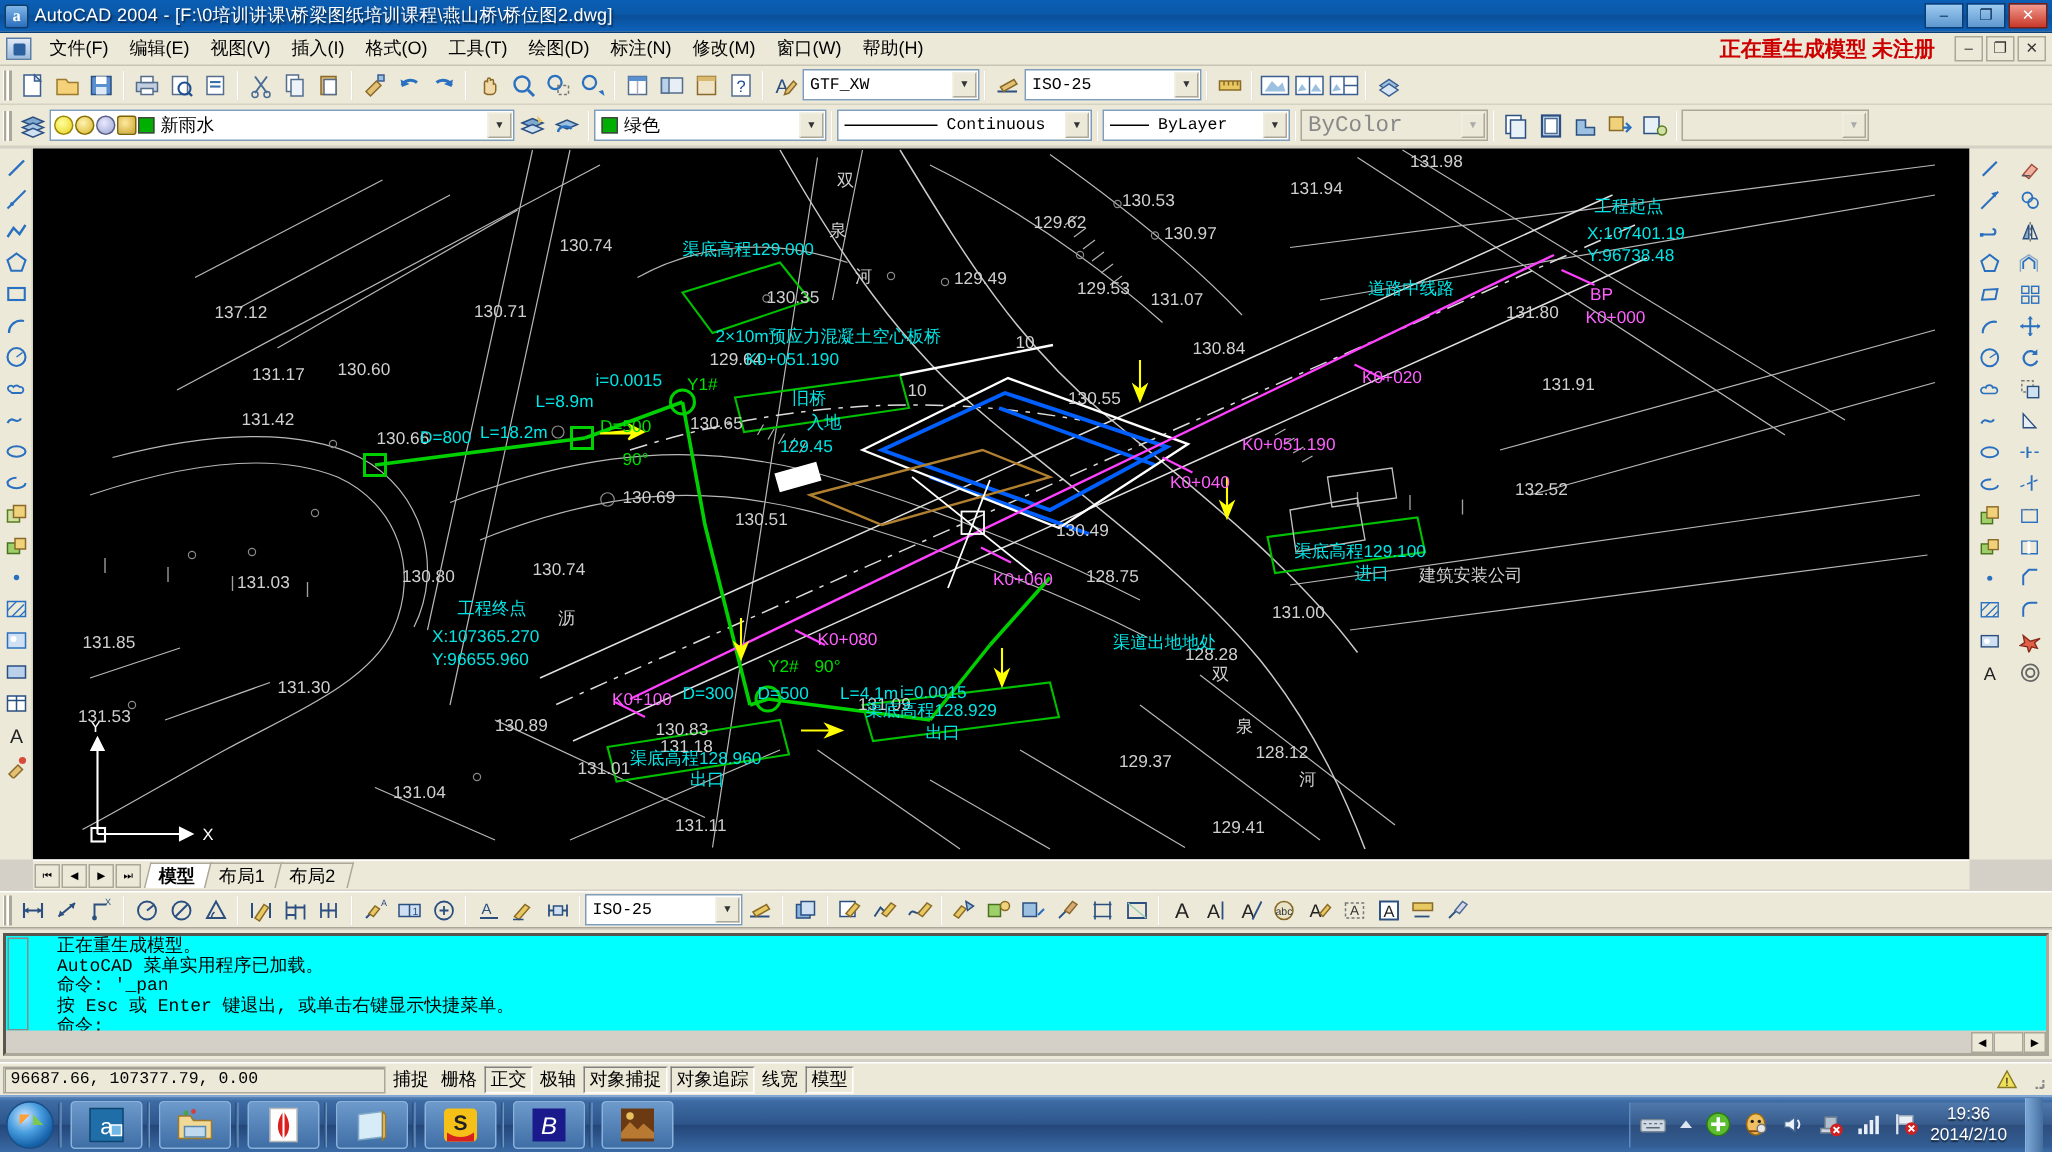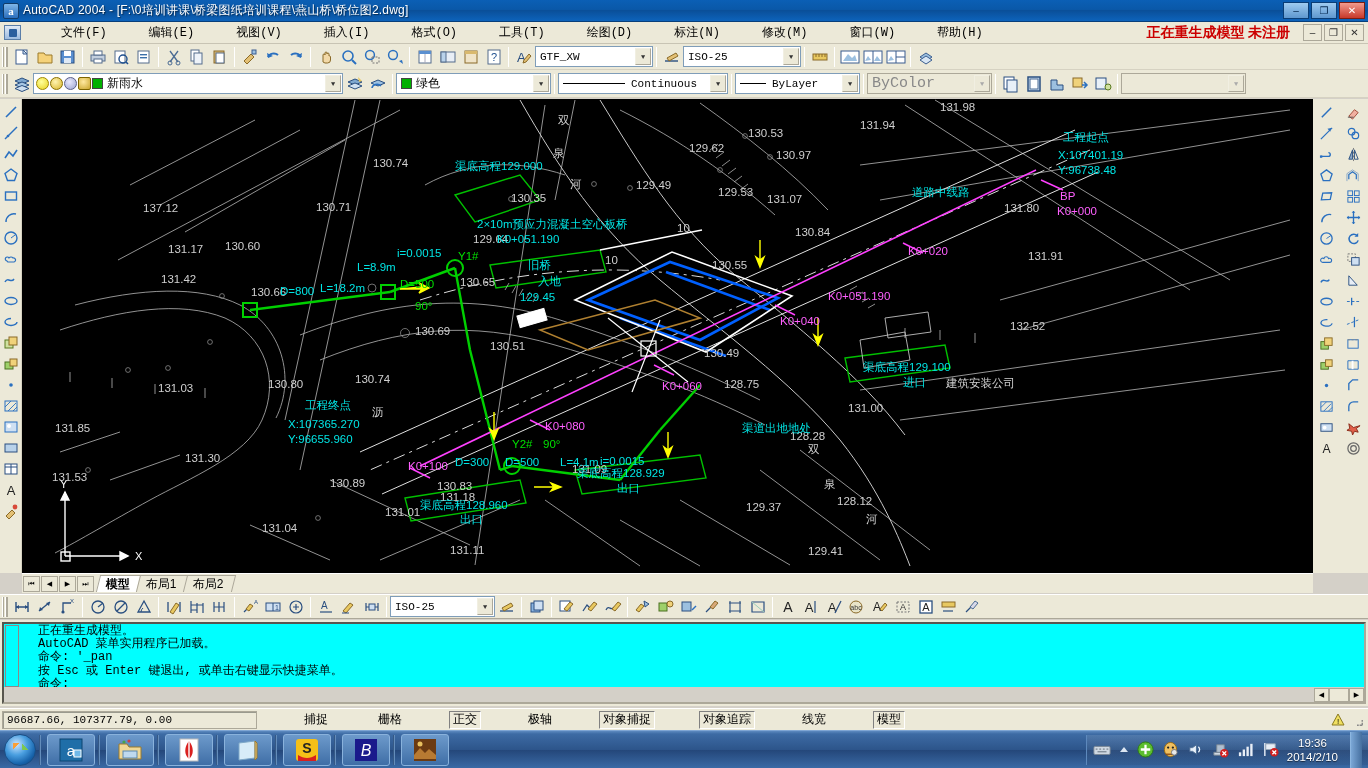--- a/index.html
+++ b/index.html
@@ -49,22 +49,21 @@
     width: 17px; height: 15px; margin: 0 5px 0 4px;
     background: linear-gradient(to bottom,#dfe9f5,#9cbbdf);
     border: 1px solid #5a7ea8; position: relative;
   }
   .menu-app-icon:after {
     content: ""; position: absolute; left: 4px; top: 3px; width: 8px; height: 8px;
     background: #2b5f9e; border-radius: 1px;
   }
   .menu-item {
     font-size: 12px; color: #000; padding: 2px 7px; white-space: nowrap;
-    font-family: Liberation Mono, monospace;
-    margin-left: 28px;
+    font-family: Liberation Sans, sans-serif;
   }
   .rec-text {
     margin-left: auto; margin-right: 78px;
     color: #cc0000; font-size: 14px; font-weight: bold;
     font-family: "Liberation Serif", serif; white-space: nowrap;
   }
   .mdi-btns { position: absolute; right: 4px; top: 2px; display: flex; gap: 2px; }
   .mdi-btn {
     width: 19px; height: 17px; font-size: 10px; line-height: 15px; text-align: center;
     background: #ece9d8; border: 1px solid #aca899; color: #333;
@@ -178,21 +177,20 @@
     background: #d4d0c8; display: flex; align-items: center; justify-content: flex-end;
   }
   .hsb-btn { width: 15px; height: 14px; background: #ece9d8; border: 1px solid #aca899;
              font-size: 7px; display:flex; align-items:center; justify-content:center;}
 
   
   .statusbar {
     position: absolute; left: 0; top: 708px; width: 1368px; height: 22px;
     background: #ece9d8; display: flex; align-items: center;
     border-top: 1px solid #fff;
-    gap: 42px;
   }
   .coords {
     width: 255px; height: 18px; margin-left: 2px;
     border: 1px solid #aca899; background: #ece9d8;
     font-family: "Liberation Mono", monospace; font-size: 11px;
     display: flex; align-items: center; padding-left: 4px;
     box-shadow: inset 1px 1px 0 #9a9a8e;
   }
   .sbtn {
     height: 18px; padding: 0 3px; margin-left: 2px;

